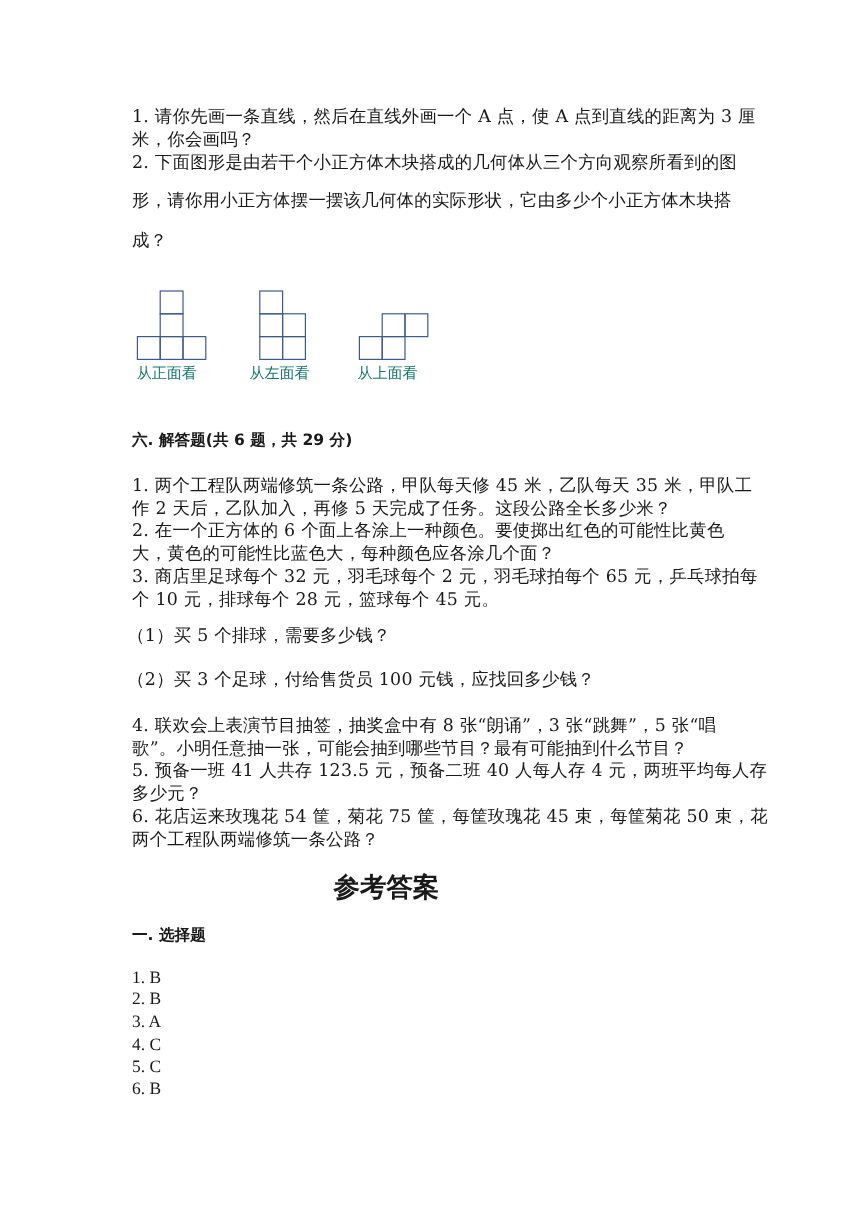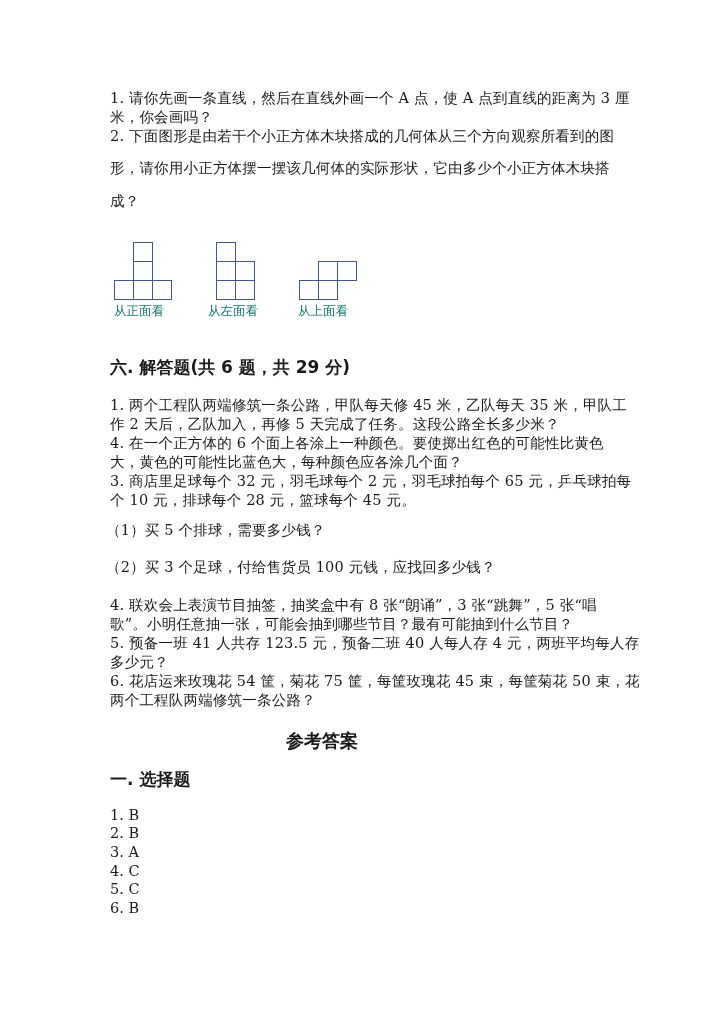--- a/index.html
+++ b/index.html
@@ -26,33 +26,33 @@
     left: 110px;
     width: 500px;
     font-size: 14.5px;
     line-height: 19px;
     white-space: nowrap;
     letter-spacing: 0.2px;
   }
   .heading {
     position: absolute;
     left: 110px;
-    font-size: 17px;
+    font-size: 13px;
     font-weight: bold;
     font-family: "DejaVu Sans", "Liberation Sans", sans-serif;
     line-height: 19px;
     white-space: nowrap;
   }
   .title {
     position: absolute;
     left: 0;
     width: 644px;
     text-align: center;
     top: 728px;
-    font-size: 18px;
+    font-size: 22px;
     font-weight: bold;
     font-family: "DejaVu Sans", "Liberation Sans", sans-serif;
     line-height: 26px;
   }
   .figure {
     position: absolute;
     left: 0; top: 0;
     width: 720px;
     height: 1018px;
     pointer-events: none;
@@ -71,20 +71,21 @@
     height: 20px;
     border: 1.5px solid #3f5a8a;
     box-sizing: border-box;
   }
   .answer {
     position: absolute;
     left: 110px;
     font-size: 14.5px;
     line-height: 18px;
     white-space: nowrap;
+    font-family: Liberation Serif, serif;
   }
 </style>
 </head>
 <body>
 
 <div class="page">
 
   <div class="line" style="top:89px;">1. 请你先画一条直线，然后在直线外画一个 A 点，使 A 点到直线的距离为 3 厘</div>
   <div class="line" style="top:108px;">米，你会画吗？</div>
 
@@ -119,21 +120,21 @@
       <div class="cell" style="left:318px; top:280px;"></div>
       <div class="figure-label" style="left:298px; top:304px;">从上面看</div>
     </div>
   </div>
 
   <div class="heading" style="top:358px;">六. 解答题(共 6 题，共 29 分)</div>
 
   <div class="line" style="top:396px;">1. 两个工程队两端修筑一条公路，甲队每天修 45 米，乙队每天 35 米，甲队工</div>
   <div class="line" style="top:415px;">作 2 天后，乙队加入，再修 5 天完成了任务。这段公路全长多少米？</div>
 
-  <div class="line" style="top:434px;">4. 在一个正方体的 6 个面上各涂上一种颜色。要使掷出红色的可能性比黄色</div>
+  <div class="line" style="top:434px;">2. 在一个正方体的 6 个面上各涂上一种颜色。要使掷出红色的可能性比黄色</div>
   <div class="line" style="top:453px;">大，黄色的可能性比蓝色大，每种颜色应各涂几个面？</div>
 
   <div class="line" style="top:472px;">3. 商店里足球每个 32 元，羽毛球每个 2 元，羽毛球拍每个 65 元，乒乓球拍每</div>
   <div class="line" style="top:491px;">个 10 元，排球每个 28 元，篮球每个 45 元。</div>
   <div class="line" style="top:521px; left:106px;">（1）买 5 个排球，需要多少钱？</div>
   <div class="line" style="top:558px; left:106px;">（2）买 3 个足球，付给售货员 100 元钱，应找回多少钱？</div>
 
   <div class="line" style="top:596px;">4. 联欢会上表演节目抽签，抽奖盒中有 8 张“朗诵”，3 张“跳舞”，5 张“唱</div>
   <div class="line" style="top:615px;">歌”。小明任意抽一张，可能会抽到哪些节目？最有可能抽到什么节目？</div>
 

